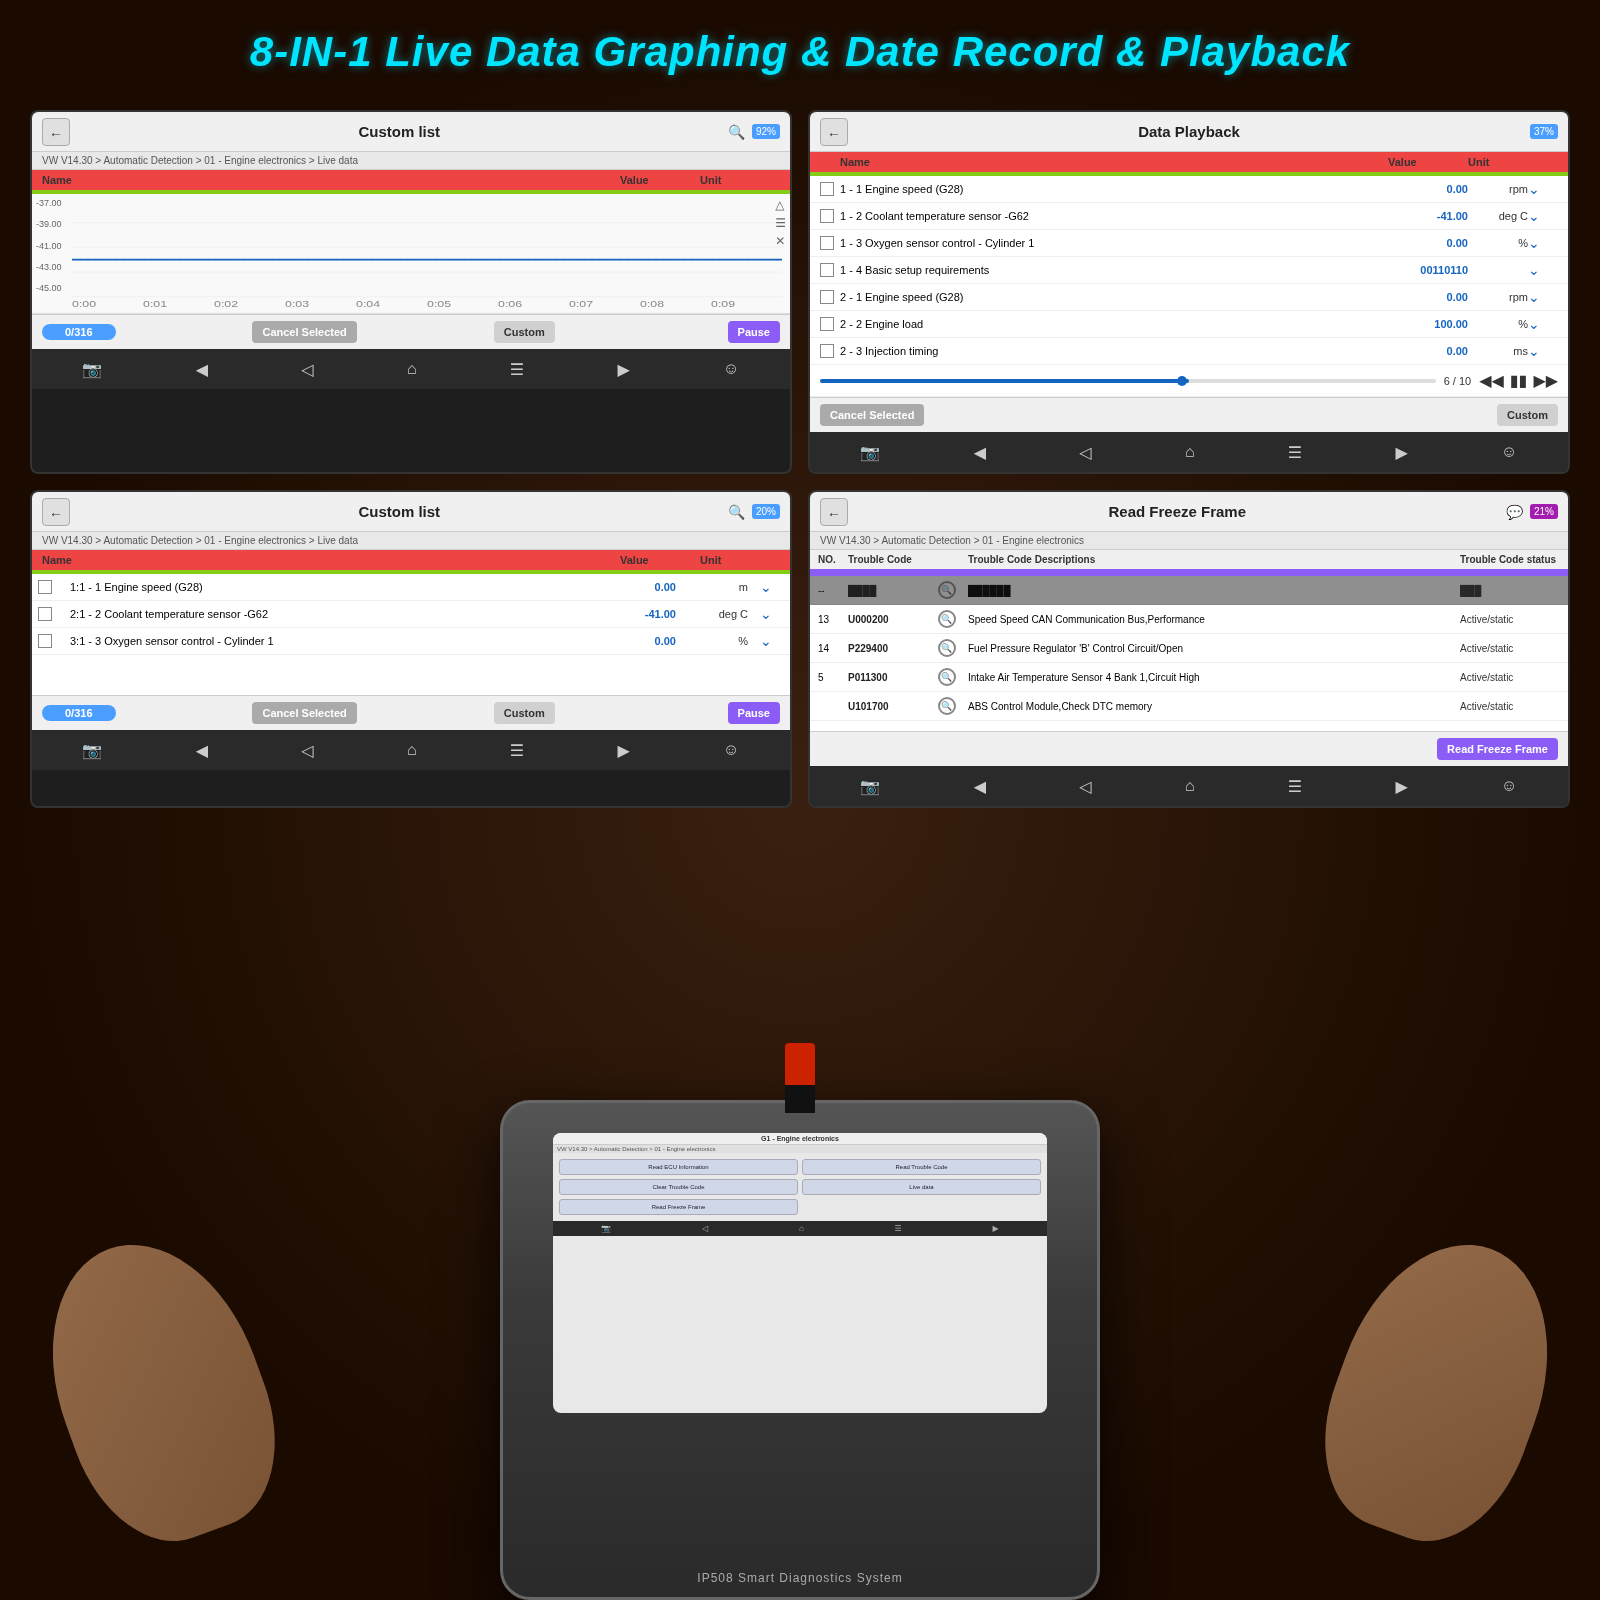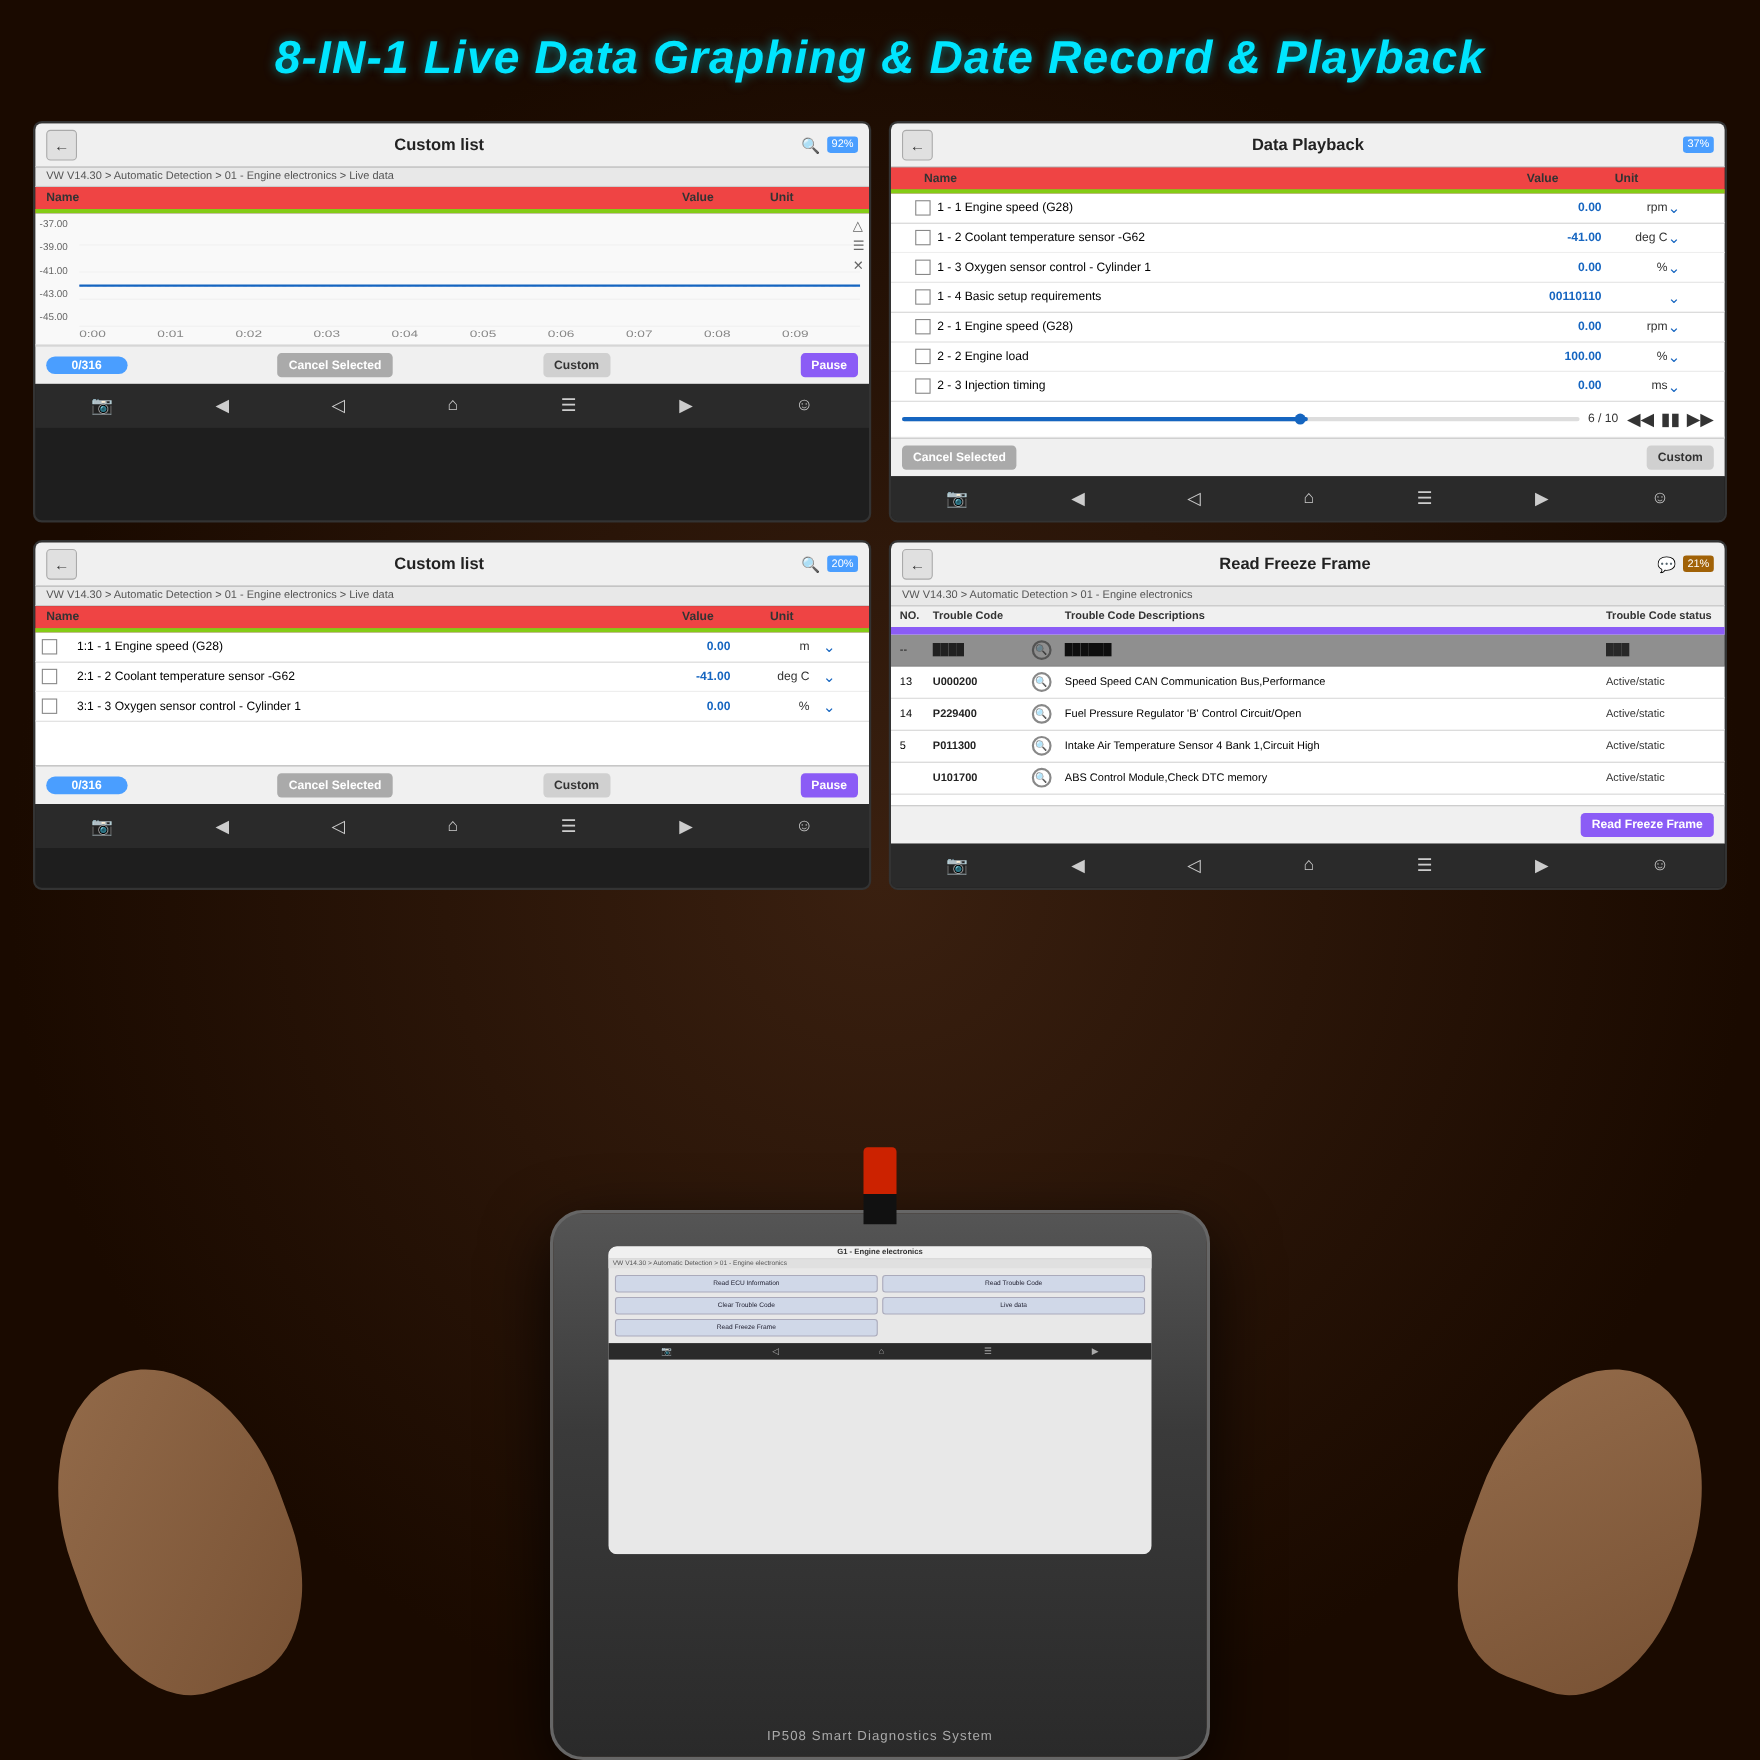--- a/index.html
+++ b/index.html
@@ -119,21 +119,21 @@
     .panel-3 .data-table-header {
       grid-template-columns: 1fr 80px 60px 20px;
     }
     .panel-2 .data-table-header {
       grid-template-columns: 20px 1fr 80px 60px 30px;
     }
 
     
     .data-row {
       display: grid;
-      padding: 5px 22px;
+      padding: 5px 10px;
       border-bottom: 1px solid #eee;
       font-size: 11px;
       align-items: center;
       background: white;
     }
     .panel-1 .data-row,
     .panel-3 .data-row {
       grid-template-columns: 1fr 80px 60px 20px;
       gap: 12px;
     }
@@ -618,21 +618,21 @@
       <span>☺</span>
     </div>
   </div>
 
   <div class="screen-panel panel-4">
     <div class="screen-header">
       <div class="back-btn">←</div>
       <div class="title">Read Freeze Frame</div>
       <div class="icons">
         <span style="font-size:14px;color:#555;">💬</span>
-        <span class="battery-badge" style="background:#a16207;text-align:right;">21%</span>
+        <span class="battery-badge" style="background:#a21caf;text-align:right;">21%</span>
       </div>
     </div>
     <div class="breadcrumb">VW V14.30 &gt; Automatic Detection &gt; 01 - Engine electronics</div>
     <div class="dtc-header">
       <span>NO.</span>
       <span>Trouble Code</span>
       <span></span>
       <span>Trouble Code Descriptions</span>
       <span>Trouble Code status</span>
     </div>

